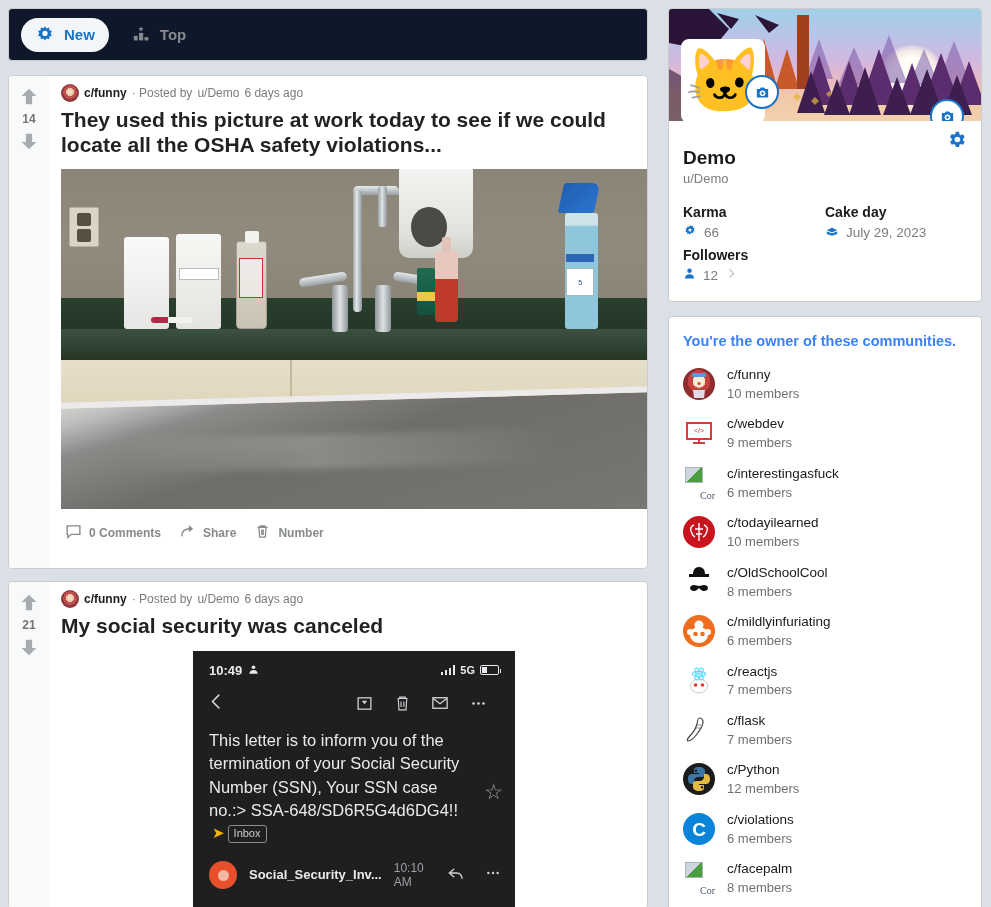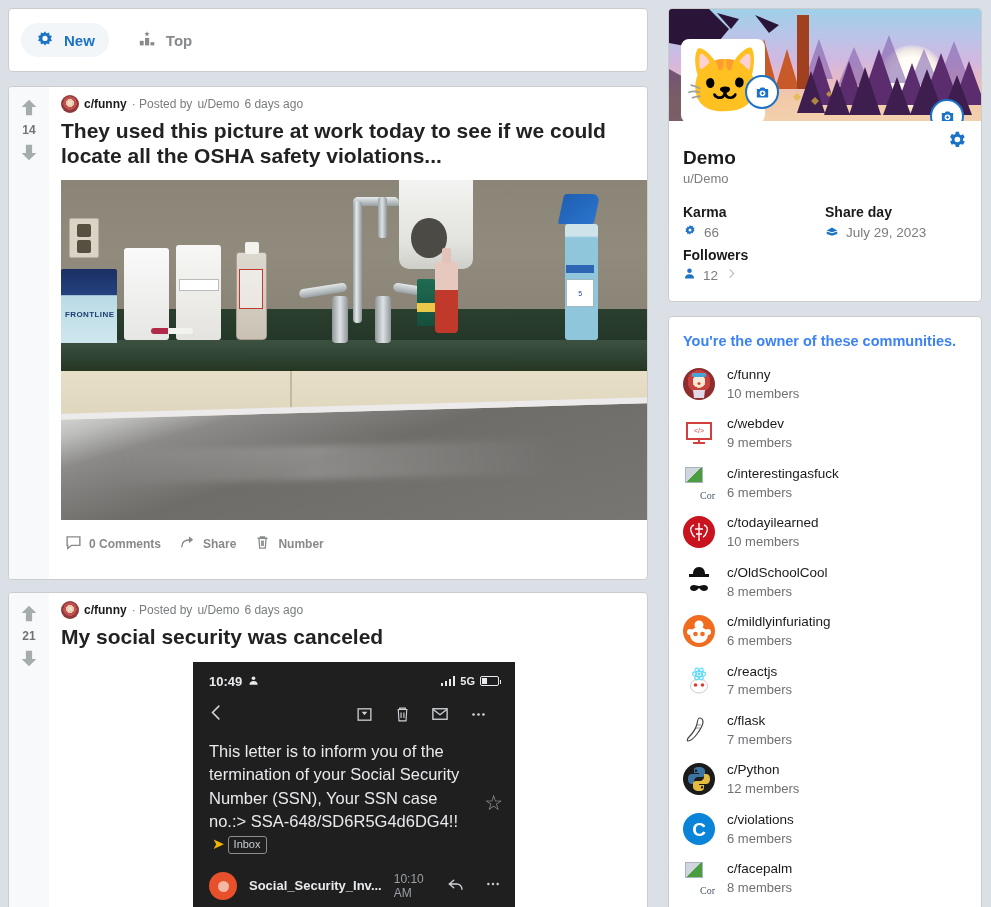--- a/index.html
+++ b/index.html
@@ -8,22 +8,22 @@
     background: #dae0e6;
     font-family: "Liberation Sans", sans-serif;
     overflow: hidden;
   }
   .page { position: relative; width: 991px; height: 907px; display: flex; gap: 20px; padding: 8px; }
   .feed { width: 640px; flex: none; }
   .side { width: 314px; flex: none; }
 
   
   .sortbar {
-    background: #ffffff; border: 1px solid #ccc; border-radius: 4px;
-    height: 64px; display: flex; align-items: center; padding: 0 12px; gap: 14px;
+    background: #0f172a; border: 1px solid #ccc; border-radius: 4px;
+    height: 53px; display: flex; align-items: center; padding: 0 12px; gap: 8px;
     margin-bottom: 14px;
   }
   .tab { display: flex; align-items: center; gap: 9px; padding: 7px 14px; border-radius: 20px;
          font-size: 15px; font-weight: bold; color: #878a8c; cursor: pointer; background: transparent; border: none;
          font-family: "Liberation Sans", sans-serif; }
   .tab.active { background: #f2f6f8; color: #1a73c7; }
   .tab-ico { width: 20px; height: 20px; display: block; }
 
   
   .post { background: #fff; border: 1px solid #ccc; border-radius: 4px; display: flex;
@@ -225,23 +225,20 @@
             <div class="ph-outlet"></div>
             <div class="ph-dispenser"></div>
             <div class="ph-dispwin"></div>
             <div class="ph-faucetarm"></div>
             <div class="ph-faucet"></div>
             <div class="ph-spout"></div>
             <div class="ph-handleL"></div>
             <div class="ph-handleR"></div>
             <div class="ph-knobL"></div>
             <div class="ph-knobR"></div>
-            <div class="ph-frontline">
-                <span>FRONTLINE</span>
-              </div>
             <div class="ph-gauze1"></div>
             <div class="ph-gauze2"></div>
             <div class="ph-label"></div>
             <div class="ph-soap"></div>
             <div class="ph-soaplab"></div>
             <div class="ph-pen"></div>
             <div class="ph-greenbottle"></div>
             <div class="ph-greenlab"></div>
             <div class="ph-redbottle"></div>
             <div class="ph-spraytrig"></div>
@@ -447,21 +444,21 @@
               <span>
                 <svg viewBox="0 0 24 24" width="14" height="14">
                     <path fill="#1a73c7" d="M12 1.6l1.8 2.4 2.9-.9.3 3 2.9.9-1.5 2.6 1.5 2.6-2.9.9-.3 3-2.9-.9L12 18.6l-1.8-2.4-2.9.9-.3-3-2.9-.9 1.5-2.6L4.1 8l2.9-.9.3-3 2.9.9z"></path>
                     <circle cx="12" cy="10.1" r="2.6" fill="#fff"></circle>
                   </svg>
               </span>
               <span>66</span>
             </div>
           </div>
           <div>
-            <div class="stat-label">Share day</div>
+            <div class="stat-label">Cake day</div>
             <div class="stat-val">
               <span>
                 <svg viewBox="0 0 24 24" width="14" height="14">
                     <path fill="#1a73c7" d="M3 11l9-5 9 5-9 3z"></path>
                     <path fill="#1a73c7" d="M3 13l9 3 9-3v4l-9 3-9-3z"></path>
                   </svg>
               </span>
               <span>July 29, 2023</span>
             </div>
           </div>

